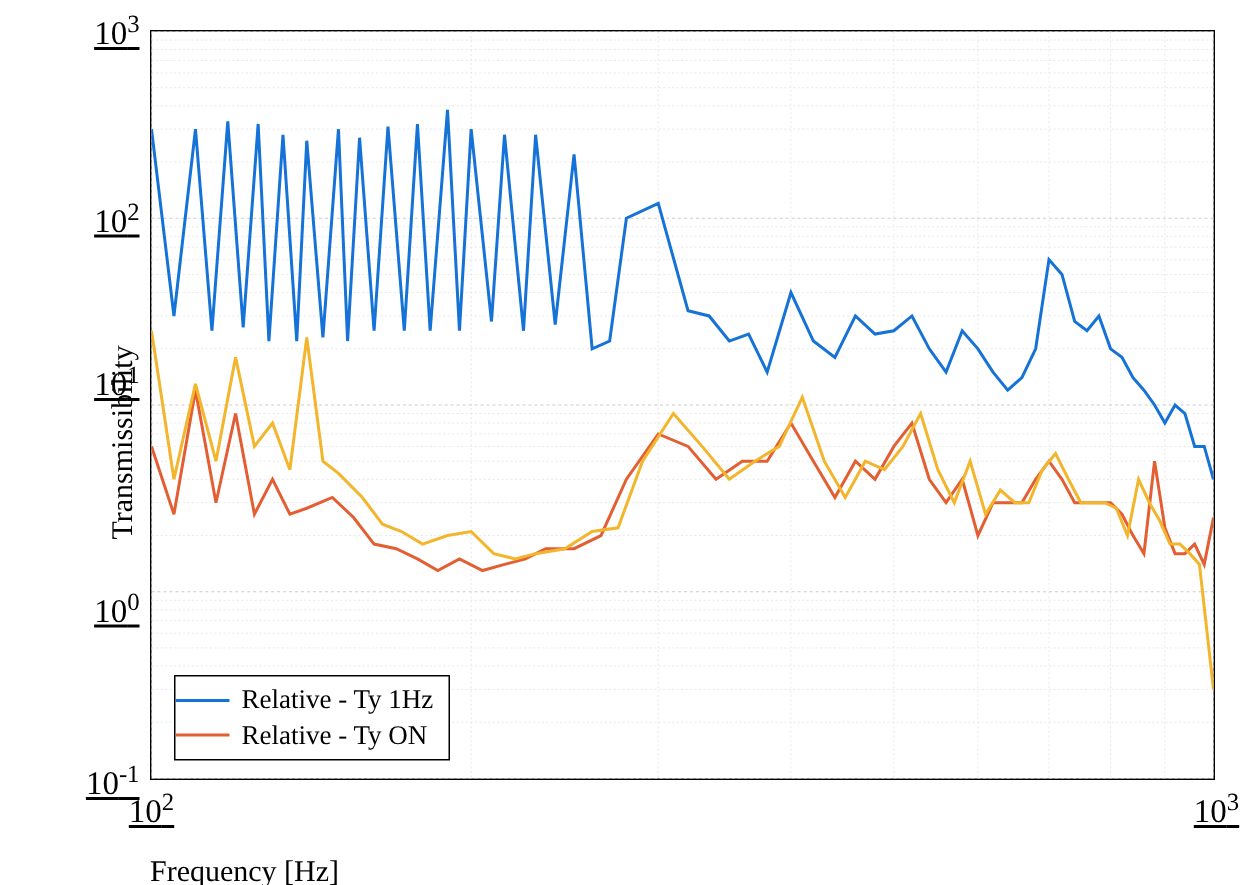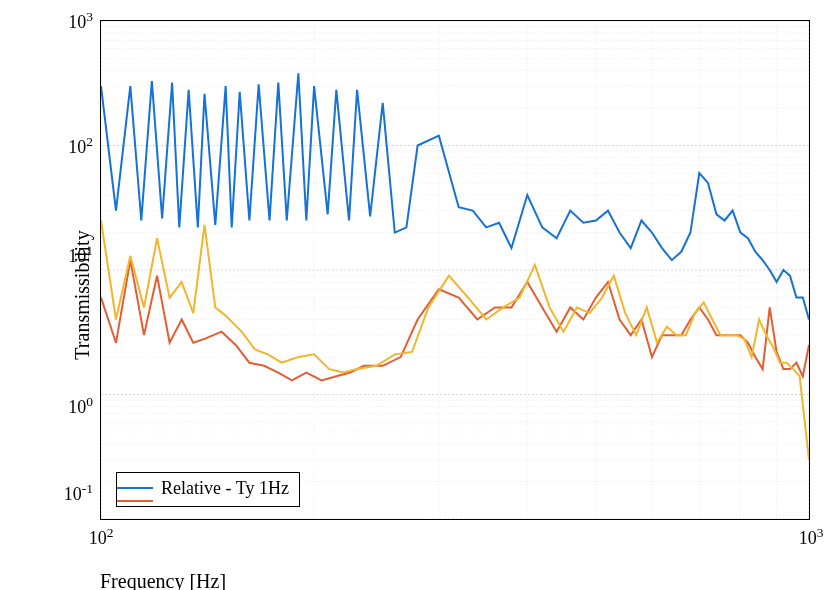--- a/index.html
+++ b/index.html
@@ -4,21 +4,21 @@
 <style>
 body { margin:0; padding:0; font-family:"Times New Roman",serif; background:#fff; }
 .chart-container { position:relative; width:830px; height:590px; }
 .plot-area { position:absolute; left:100px; top:20px; width:710px; height:500px; border:1.5px solid #000; box-sizing:border-box; background:#fff; }
 svg.plot { position:absolute; left:0; top:0; width:100%; height:100%; overflow:hidden; }
 .grid-major { stroke:#ccc; stroke-width:0.8; stroke-dasharray:2 2; }
 .grid-minor { stroke:#e3e3e3; stroke-width:0.5; stroke-dasharray:1.5 1.5; }
 .line-path { fill:none; stroke-width:2; vector-effect:non-scaling-stroke; }
 .y-axis-label { position:absolute; left:18px; top:50%; transform:translateY(-50%) rotate(-90deg); transform-origin:center; font-size:20px; white-space:nowrap; }
 .x-axis-label { position:absolute; left:100px; width:710px; top:570px; text-align:left; font-size:20px; }
-.tick-label { position:absolute; font-size:18px; }
+.tick-label { position:absolute; font-size:22px;text-decoration:underline; }
 .tick-y { right:100%; margin-right:8px; transform:translateY(-50%); width:80px; text-align:right; left:-88px; }
 .tick-x { top:100%; margin-top:6px; transform:translateX(-50%); }
 sup { font-size:0.75em; }
 .legend { position:absolute; left:15px; bottom:12px; background:#fff; border:1px solid #000; padding:4px 10px 4px 0; font-size:18px; }
 .legend-row { display:flex; align-items:center; gap:8px; line-height:1.3; }
 .legend-swatch { width:36px; height:0; border-top-width:2.5px; border-top-style:solid; }
 </style>
 </head>
 <body>
 
@@ -76,35 +76,36 @@
           <line x1="0" y1="125" x2="710" y2="125" class="grid-major"></line>
           <line x1="0" y1="0" x2="710" y2="0" class="grid-major"></line>
         </g>
       <g id="lines">
           <path d="M0.0 65.4 L15.0 190.4 L29.4 65.4 L40.4 200.3 L51.0 60.2 L61.3 198.1 L71.3 61.9 L78.5 207.2 L87.9 69.1 L97.1 207.2 L103.8 73.1 L114.6 204.8 L125.0 65.4 L131.1 207.2 L139.1 71.1 L148.8 200.3 L158.1 63.6 L169.0 200.3 L177.8 61.9 L186.3 200.3 L197.9 52.5 L205.9 200.3 L213.7 65.4 L227.3 194.1 L236.0 69.1 L248.7 200.3 L256.8 69.1 L269.9 196.1 L282.5 82.2 L294.6 212.4 L306.3 207.2 L317.5 125.0 L338.8 115.1 L358.7 186.9 L372.8 190.4 L386.3 207.2 L399.2 202.5 L411.6 228.0 L427.5 174.7 L442.5 207.2 L456.9 218.1 L470.6 190.4 L483.7 202.5 L496.3 200.3 L508.4 190.4 L520.0 212.4 L531.2 228.0 L542.0 200.3 L552.5 212.4 L562.6 228.0 L572.4 240.1 L581.9 231.7 L591.1 212.4 L600.0 152.7 L608.7 162.6 L617.2 194.1 L625.4 200.3 L633.4 190.4 L641.2 212.4 L648.8 218.1 L656.2 231.7 L663.5 240.1 L670.6 250.0 L677.5 262.1 L684.3 250.0 L690.9 255.7 L697.4 277.7 L703.8 277.7 L710.0 299.7 " class="line-path" stroke="#1572D6"></path>
           <path d="M0.0 277.7 L15.0 323.1 L29.4 240.1 L43.1 315.4 L56.2 255.7 L68.8 323.1 L80.9 299.7 L92.5 323.1 L103.8 319.1 L120.9 311.9 L135.1 325.3 L148.8 343.1 L163.6 346.2 L177.8 353.0 L191.4 360.8 L205.9 353.0 L221.3 360.8 L236.0 356.7 L250.0 353.0 L263.5 346.2 L282.5 346.2 L300.5 337.4 L317.5 299.7 L338.8 269.4 L358.7 277.7 L377.4 299.7 L395.0 287.6 L411.6 287.6 L427.5 262.1 L442.5 287.6 L456.9 311.9 L470.6 287.6 L483.7 299.7 L496.3 277.7 L508.4 262.1 L520.0 299.7 L531.2 315.4 L542.0 299.7 L552.5 337.4 L562.6 315.4 L572.4 315.4 L581.9 315.4 L591.1 299.7 L600.0 287.6 L608.7 299.7 L617.2 315.4 L625.4 315.4 L633.4 315.4 L641.2 315.4 L648.8 323.1 L656.2 337.4 L663.5 349.5 L670.6 287.6 L677.5 332.2 L684.3 349.5 L690.9 349.5 L697.4 343.1 L703.8 356.7 L710.0 325.3 " class="line-path" stroke="#E35F33"></path>
           <path d="M0.0 200.3 L15.0 299.7 L29.4 235.8 L43.1 287.6 L56.2 218.1 L68.8 277.7 L80.9 262.1 L92.5 293.3 L103.8 204.8 L114.6 287.6 L125.0 295.8 L141.0 311.9 L154.4 329.8 L167.2 334.7 L181.2 343.1 L197.9 337.4 L213.7 334.7 L228.8 349.5 L243.1 353.0 L256.8 349.5 L276.3 346.2 L294.6 334.7 L311.9 332.2 L328.3 287.6 L348.9 255.7 L368.1 277.7 L386.3 299.7 L403.4 287.6 L419.7 277.7 L435.1 244.8 L449.8 287.6 L463.8 311.9 L477.2 287.6 L490.0 293.3 L502.4 277.7 L514.2 255.7 L525.7 293.3 L536.7 315.4 L547.3 287.6 L557.6 323.1 L567.5 307.0 L577.2 315.4 L586.5 315.4 L595.6 293.3 L604.4 282.5 L613.0 299.7 L621.3 315.4 L629.4 315.4 L637.3 315.4 L645.0 319.1 L652.5 337.4 L659.9 299.7 L667.1 315.4 L674.1 327.5 L680.9 343.1 L687.6 343.1 L694.2 349.5 L700.6 356.7 L710.0 440.4 " class="line-path" stroke="#F2B52C"></path>
         </g>
     </svg>
 
-    <div class="tick-label tick-y" style="top:472px">10<sup>-1</sup></div>
+    <div class="tick-label tick-y" style="top:500px">10<sup>-1</sup></div>
     <div class="tick-label tick-y" style="top:385px">10<sup>0</sup></div>
     <div class="tick-label tick-y" style="top:234px">10<sup>1</sup></div>
     <div class="tick-label tick-y" style="top:125px">10<sup>2</sup></div>
     <div class="tick-label tick-y" style="top:0px">10<sup>3</sup></div>
 
     <div class="tick-label tick-x" style="left:0px">10<sup>2</sup></div>
     <div class="tick-label tick-x" style="left:710px">10<sup>3</sup></div>
 
     <div class="legend">
       <div class="legend-row">
         <span class="legend-swatch" style="border-color:#1572D6"></span>
         <span>Relative - Ty 1Hz</span>
       </div>
       <div class="legend-row">
         <span class="legend-swatch" style="border-color:#E35F33"></span>
+        <span>Relative - Ty ON</span>
       </div>
     </div>
   </div>
 
   <div class="y-axis-label">Transmissibility</div>
   <div class="x-axis-label">Frequency [Hz]</div>
 </div>
 
 </body></html>

